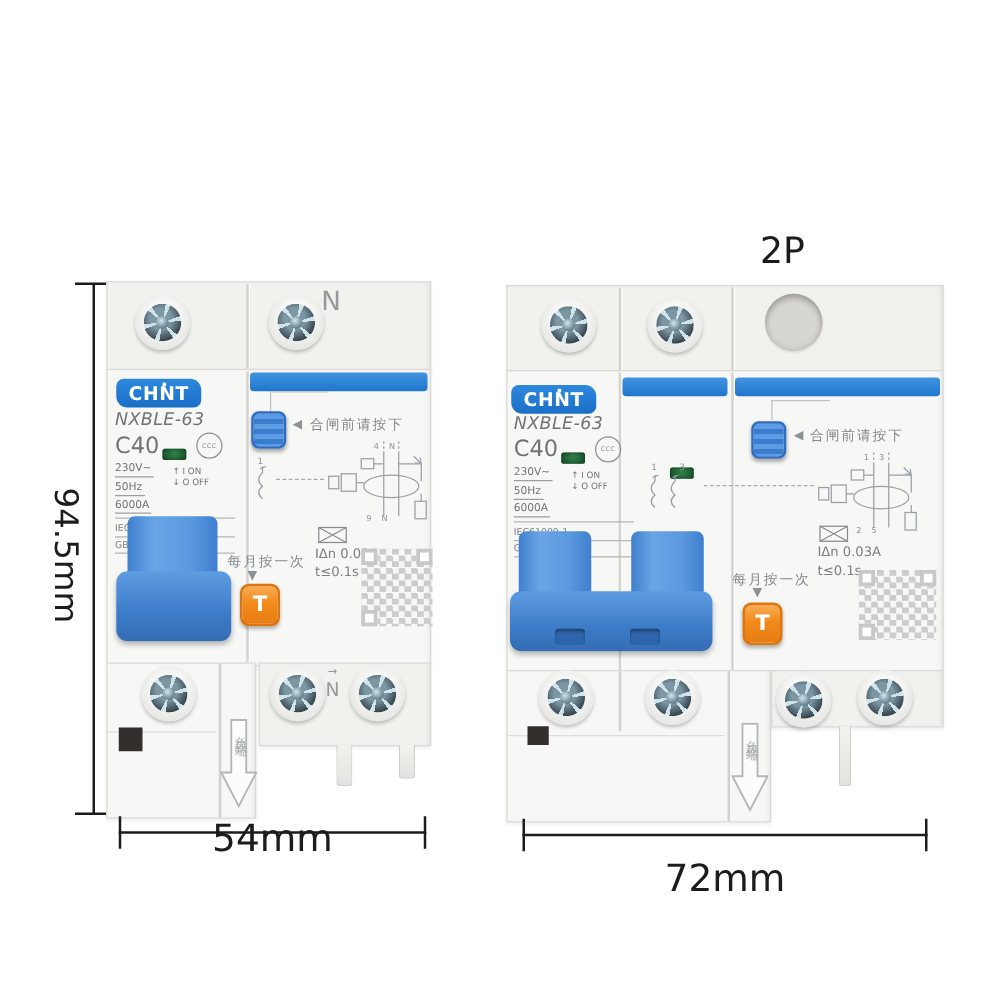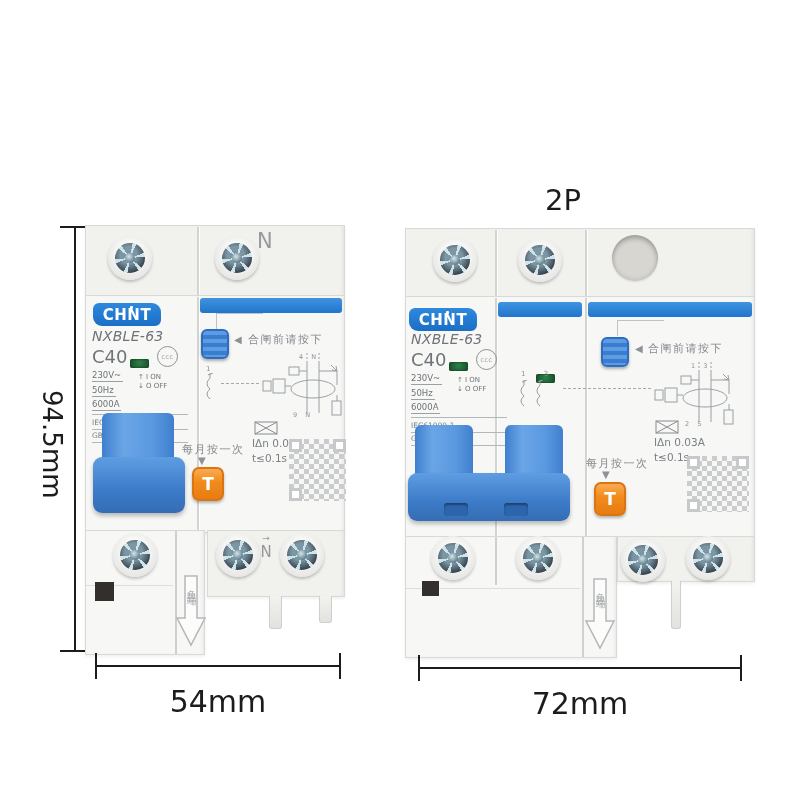--- a/index.html
+++ b/index.html
@@ -96,21 +96,21 @@
   .darksq{position:absolute;background:#332f2c;}
   .ntext{position:absolute;color:#96999c;}
   .narrow-col{position:absolute;display:flex;flex-direction:column;align-items:center;color:#96999c;}
 </style>
 </head>
 <body>
 
 <div class="page">
 
 
-  <div class="variant" style="left:545px;top:183px">2P</div>
+  <div class="variant" style="left:608px;top:183px">2P</div>
 
   <div class="dim-line" style="left:74px;top:227px;width:2px;height:425px"></div>
   <div class="dim-line" style="left:60px;top:226px;width:30px;height:2px"></div>
   <div class="dim-line" style="left:60px;top:650px;width:30px;height:2px"></div>
   <div class="dim-label vert" style="left:8px;top:421px;width:90px;height:28px">94.5mm</div>
 
   <div class="breaker" style="left:85px;top:225px;width:260px;height:435px">
 
     <div class="block terminal" style="left:0;top:0;width:260px;height:72px"></div>
     <div class="vdivider" style="left:112px;top:2px;height:68px"></div>
@@ -331,20 +331,20 @@
 
     <div class="block terminal" style="left:212px;top:308px;width:138px;height:46px"></div>
     <div class="screw" style="left:216px;top:310px"></div>
     <div class="screw" style="left:281px;top:308px"></div>
     <div class="pin" style="left:266px;top:353px;width:10px;height:48px"></div>
   </div>
 
   <div class="dim-line" style="left:95px;top:665px;width:246px;height:2px"></div>
   <div class="dim-line" style="left:95px;top:653px;width:2px;height:26px"></div>
   <div class="dim-line" style="left:339px;top:653px;width:2px;height:26px"></div>
-  <div class="dim-label" style="left:95px;top:684px;width:246px">54mm</div>
+  <div class="dim-label" style="left:95px;top:654px;width:246px">54mm</div>
 
   <div class="dim-line" style="left:418px;top:667px;width:324px;height:2px"></div>
   <div class="dim-line" style="left:418px;top:655px;width:2px;height:26px"></div>
   <div class="dim-line" style="left:740px;top:655px;width:2px;height:26px"></div>
   <div class="dim-label" style="left:418px;top:686px;width:324px">72mm</div>
 
 </div>
 
 </body></html>

